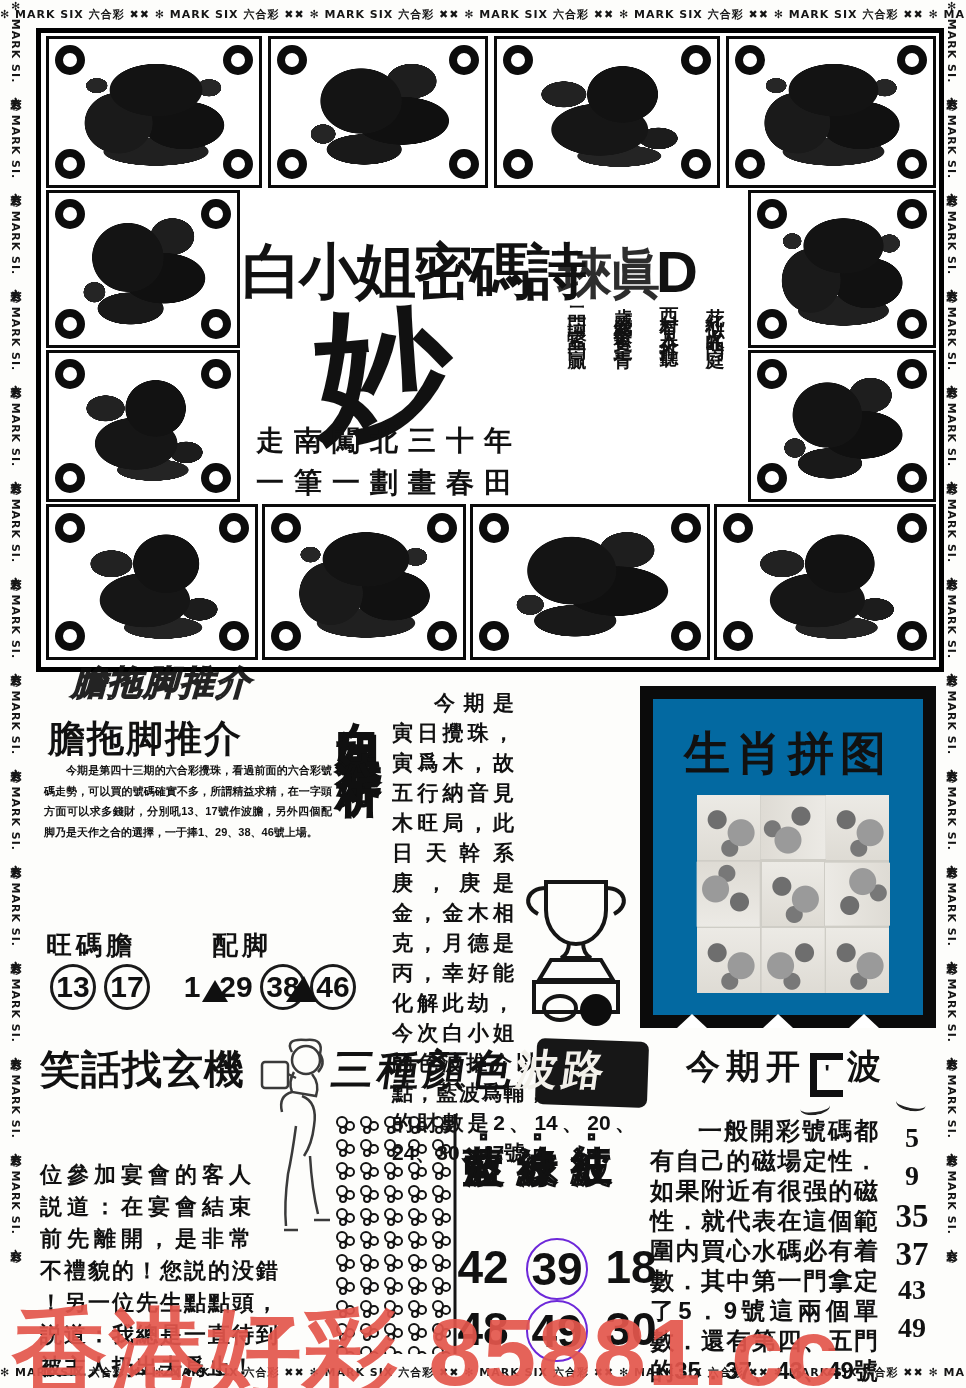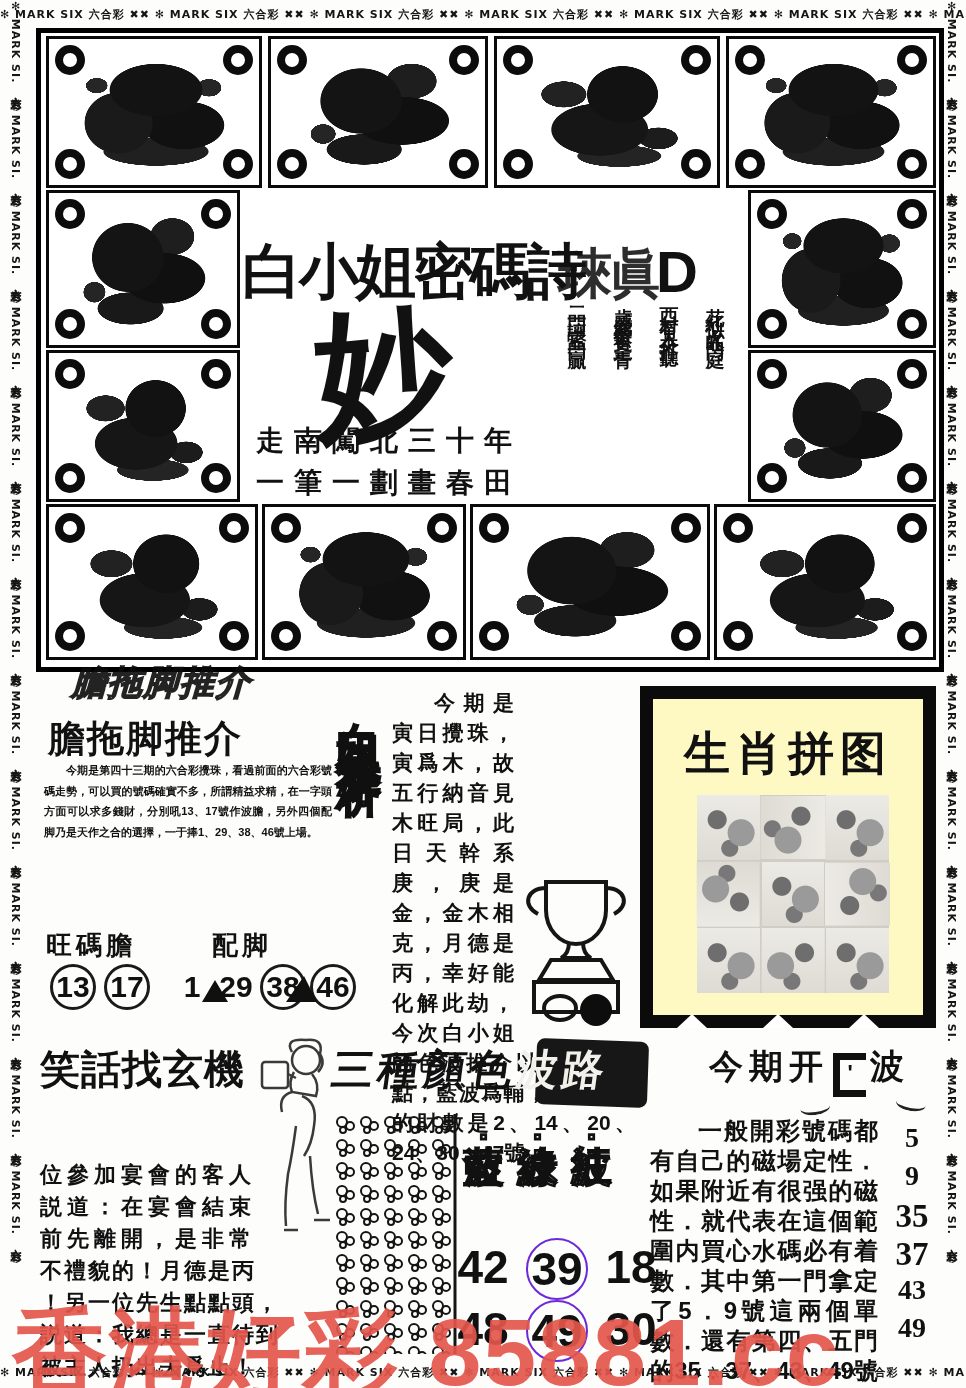--- a/index.html
+++ b/index.html
@@ -49,21 +49,21 @@
   
   .headblack{font-weight:900;font-size:34px;letter-spacing:2px;white-space:nowrap;}
   .ghost{-webkit-text-stroke:1.5px #0c0c0c;color:transparent;transform:skewX(-16deg) translate(14px,-30px);opacity:.9;}
   .bodytxt{font-weight:700;text-align:justify;}
   .numrow{display:flex;align-items:center;gap:8px;font:700 30px "Liberation Sans",sans-serif;}
   .num{display:inline-flex;justify-content:center;align-items:center;min-width:40px;height:40px;}
   .num.circ{border:3px solid #1a1a1a;border-radius:50%;}
   .tri{position:absolute;width:0;height:0;border-left:13px solid transparent;border-right:13px solid transparent;border-bottom:22px solid #101010;}
   .vhead{writing-mode:vertical-rl;text-orientation:upright;font-weight:800;font-size:44px;
        -webkit-text-stroke:2px #101010;color:#fff;letter-spacing:10px;font-family:"Liberation Sans",sans-serif;}
-  #zbox{left:640px;top:686px;width:270px;height:316px;border:13px solid #0b0b0b;background:#fef9c3;}
+  #zbox{left:640px;top:686px;width:270px;height:316px;border:13px solid #0b0b0b;background:#0369a1;}
   #zbox .ztitle{position:absolute;left:0;right:0;top:24px;text-align:center;font:900 46px "Liberation Serif",serif;letter-spacing:6px;}
   #puzzle{position:absolute;left:44px;top:96px;width:192px;height:198px;display:grid;grid-template-columns:repeat(3,1fr);grid-template-rows:repeat(3,1fr);gap:2px;background:#cfcdc6;}
   #puzzle div{background:
       radial-gradient(circle at 32% 38%, #6e6e6e 0 9px, transparent 10px),
       radial-gradient(circle at 70% 58%, #9a9a9a 0 13px, transparent 14px),
       radial-gradient(circle at 52% 82%, #787878 0 8px, transparent 9px),
       linear-gradient(#eceae5,#dedbd4);}
   #puzzle div:nth-child(2){transform:rotate(90deg);} #puzzle div:nth-child(4){transform:rotate(180deg);}
   #puzzle div:nth-child(6){transform:rotate(-90deg);} #puzzle div:nth-child(8){transform:scaleX(-1);}
   .notch{position:absolute;width:30px;height:14px;background:#fff;clip-path:polygon(0 100%,100% 100%,50% 0);bottom:-13px;}
@@ -265,21 +265,21 @@
         <path d="M44 40 l8 4 M48 58 q-14 4 -10 20"></path>
         <path d="M58 62 q16 6 12 30 q-2 18 -10 30"></path>
         <path d="M52 92 q-4 30 -8 48 q-4 30 -2 52 M66 122 q2 34 8 58"></path>
         <path d="M40 196 h14 M70 186 h16"></path>
       </g>
     </svg>
     <div style="margin-top:62px;">
       <div class="jline">位參加宴會的客人</div>
       <div class="jline">説道：在宴會結束</div>
       <div class="jline">前先離開，是非常</div>
-      <div class="jline" style="letter-spacing:2px;">不禮貌的！月德是丙</div>
+      <div class="jline" style="letter-spacing:2px;">不禮貌的！您説的没錯</div>
       <div class="jline" style="letter-spacing:2px;">！另一位先生點點頭，</div>
       <div class="jline" style="letter-spacing:2px;">説道：我總是一直待到</div>
       <div class="jline" style="letter-spacing:2px;">被主人扔出去爲止！</div>
     </div>
   </div>
 
   <div class="abs" style="left:332px;top:1040px;width:312px;height:330px;">
     <div class="abs" style="left:204px;top:0;width:112px;height:66px;background:#171717;border-radius:8px;transform:rotate(2deg);"></div>
     <div class="brushhead abs" style="left:0;top:2px;transform:skewX(-8deg);">
       <span>三種顏色</span><span style="color:#f2f0ea;">波路</span>
@@ -306,21 +306,21 @@
       <span class="bignum">18</span>
     </div>
     <div class="bignumrow abs" style="left:122px;top:260px;">
       <span class="bignum">48</span>
       <span class="bignum circ">49</span>
       <span class="bignum">30</span>
     </div>
   </div>
 
   <div class="abs" style="left:650px;top:1044px;width:292px;height:326px;">
-    <div class="abs" style="left:36px;top:0;font:700 34px 'Liberation Serif',serif;letter-spacing:6px;white-space:nowrap;margin-left:23px;">
+    <div class="abs" style="left:36px;top:0;font:700 34px 'Liberation Serif',serif;letter-spacing:6px;white-space:nowrap;">
       <span>今期开</span><span class="mouth">'</span><span>波</span>
     </div>
     <div class="swoosh" style="left:150px;top:56px;transform:rotate(-8deg);"></div>
     <div class="swoosh" style="left:246px;top:52px;transform:rotate(10deg);"></div>
     <div class="bodytxt abs" style="left:0;top:72px;width:228px;font-size:24px;line-height:30px;text-indent:2em;">一般開彩號碼都有自己的磁場定性．如果附近有很强的磁性．就代表在這個範圍内買心水碼必有着數．其中第一門拿定了5．9號這兩個單數．還有第四、五門的35．37、43、49號都可以吼！！！</div>
     <div class="rightnums abs" style="left:236px;top:78px;text-align:center;width:52px;">
       <div>5</div>
       <div>9</div>
       <div class="big">35</div>
       <div class="big">37</div>

